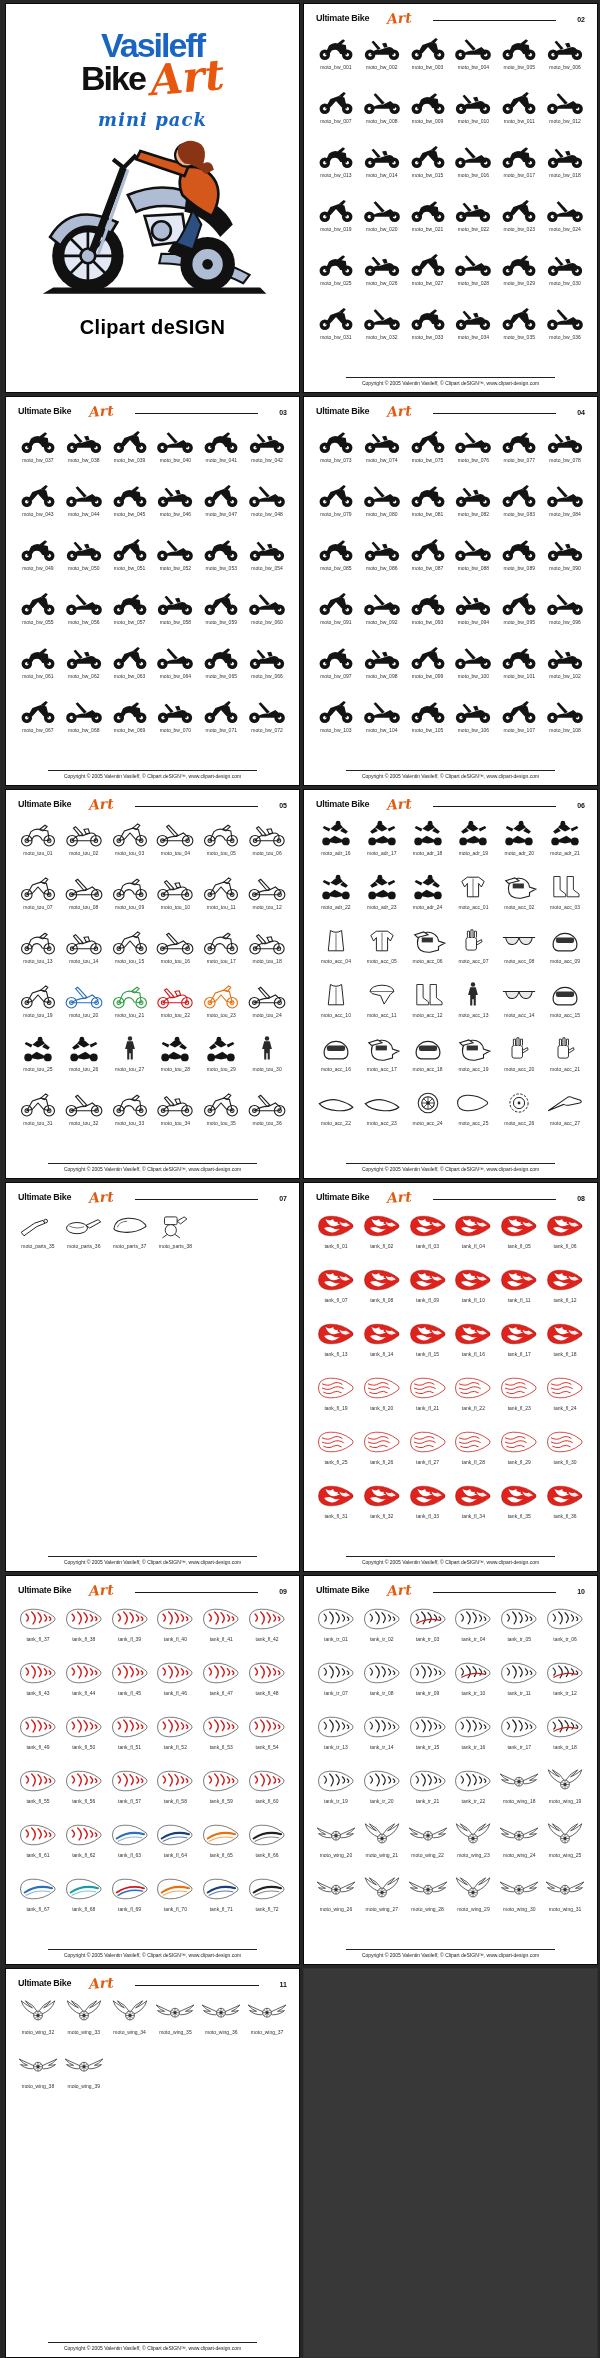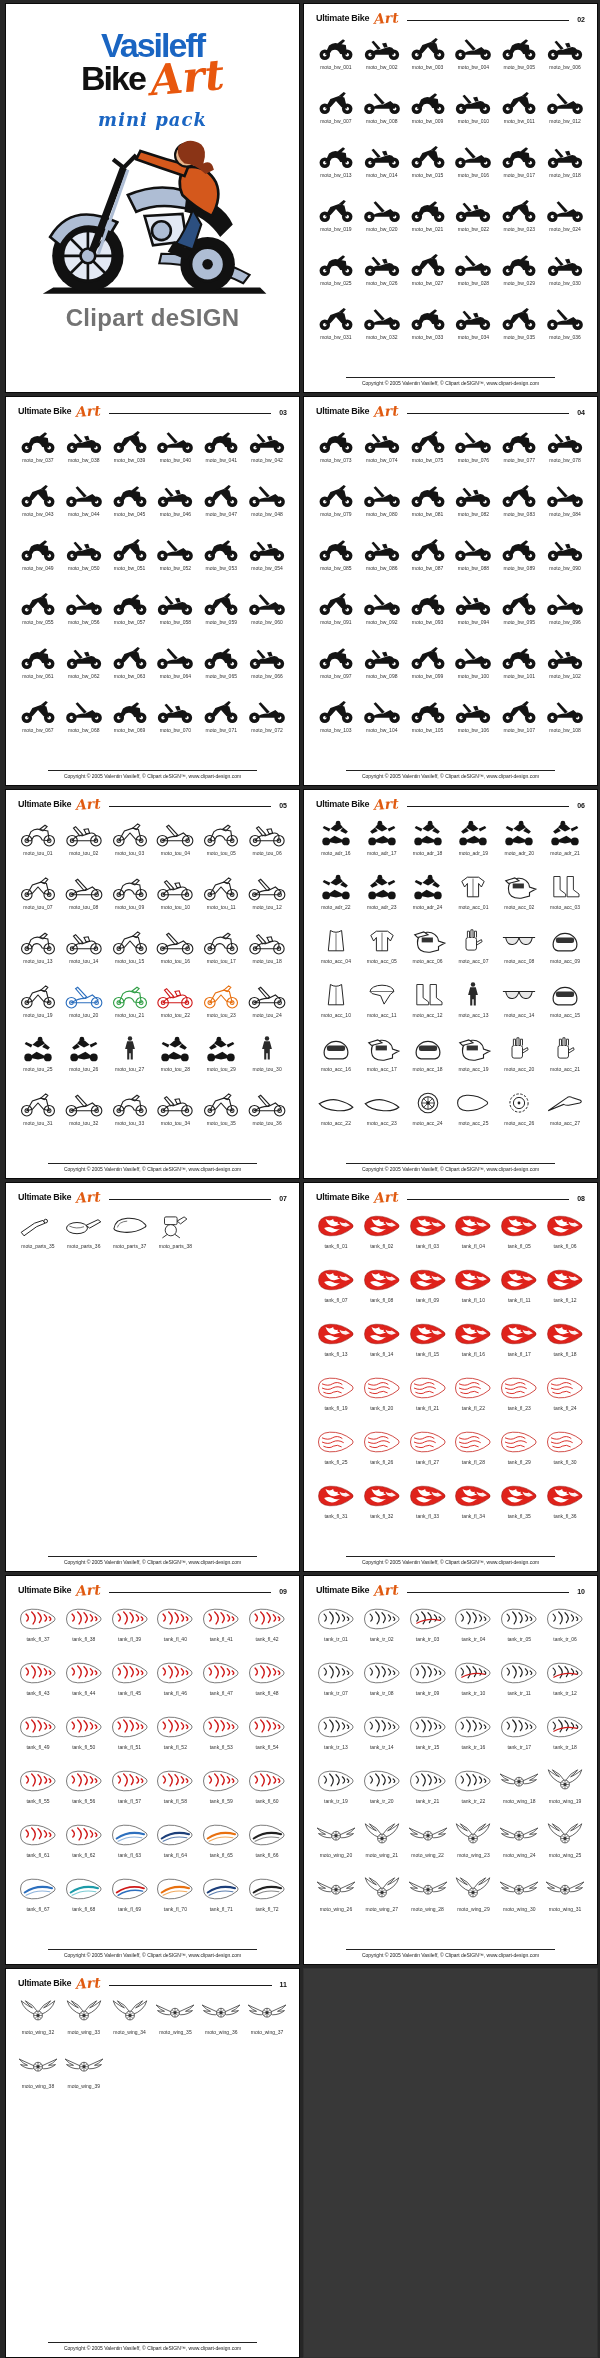--- a/index.html
+++ b/index.html
@@ -5,21 +5,21 @@
   *{margin:0;padding:0;box-sizing:border-box}
   html,body{background:#262626}
   body{width:600px;font-family:"Liberation Sans",sans-serif}
   .poster{width:600px;height:2358px;background:#262626;display:grid;
     grid-template-columns:295px 295px;grid-auto-rows:390px;gap:3px;
     padding:3px 2px 0 5px}
   .page{background:#fff;border:1px solid #0a0a0a;display:flex;
     flex-direction:column;overflow:hidden}
   .darkcell{background:#383838;border:1px solid #303030}
   
-  .ph{display:flex;align-items:flex-end;margin:10px 12px 0;gap:6px}
+  .ph{display:flex;align-items:flex-end;margin:10px 12px 0;gap:19px}
   .pb{font-weight:bold;font-size:9px;letter-spacing:-0.3px;color:#111;line-height:9px}
   .pa{font-family:"DejaVu Serif",serif;font-style:italic;font-weight:bold;
     font-size:14px;color:#e05a10;line-height:9px;margin-left:-1px;transform:rotate(-3deg)}
   .rule{flex:1;border-bottom:1.5px solid #1a1a1a;margin:0 2px 2px}
   .pn{font-weight:bold;font-size:7px;color:#111}
   
   .grid{flex:1;display:grid;grid-template-columns:repeat(6,1fr);
     grid-auto-rows:54px;align-content:start;padding:6px 10px 0;column-gap:2px}
   .cell{display:flex;flex-direction:column;align-items:center;justify-content:flex-start}
   .art{width:42px;height:30px;margin-top:3px}
@@ -30,21 +30,21 @@
   .cover{align-items:center;text-align:center}
   .cv-t1{margin-top:24px;font-size:34px;font-weight:bold;color:#1a65c2;
     letter-spacing:-2px;line-height:1}
   .cv-row{display:flex;align-items:flex-start;justify-content:space-between;line-height:0.95}
   .cv-t2{font-size:34px;font-weight:bold;color:#111;letter-spacing:-2px}
   .cv-art{font-family:"DejaVu Serif",serif;font-style:italic;font-weight:bold;
     font-size:42px;color:#e8570e;line-height:0.75;margin-left:5px;transform:rotate(-5deg)}
   .cv-sub{font-family:"DejaVu Serif",serif;font-style:italic;font-weight:bold;
     font-size:18px;color:#1a65c2;margin-top:15px;letter-spacing:1px}
   .cv-bike{margin-top:2px}
-  .cv-brand{font-size:24px;font-weight:bold;color:#737373;
+  .cv-brand{font-size:20px;font-weight:bold;color:#000000;margin-top:12px;
     letter-spacing:0.3px}
 </style>
 </head>
 <body>
 
 <main class="poster">
 
   <article class="page cover">
     <div class="cv-t1">Vasileff</div>
     <div class="cv-row">

